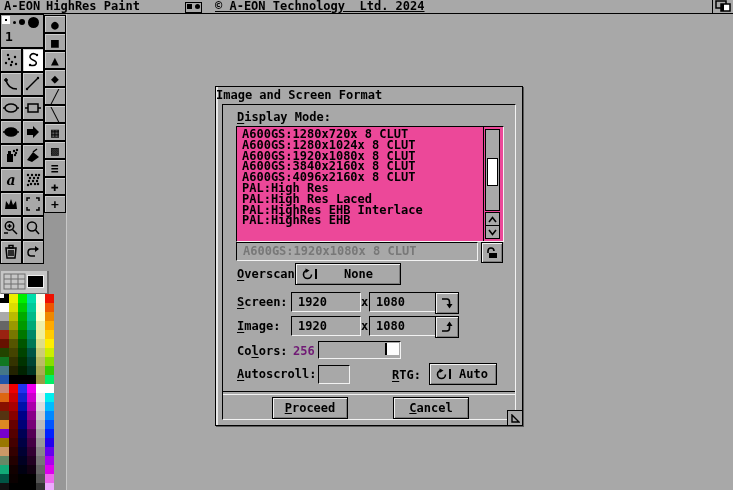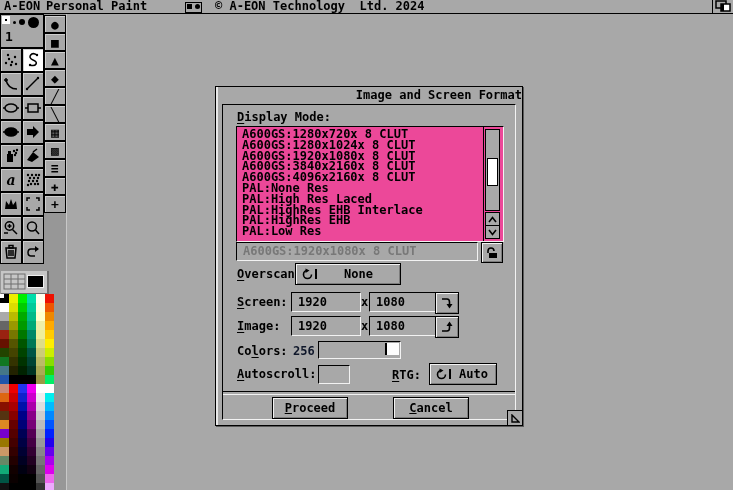--- a/index.html
+++ b/index.html
@@ -8,21 +8,21 @@
     background:#a8a8a8;
     font-family:"DejaVu Sans Mono","Liberation Mono",monospace;
     font-weight:bold;color:#000;font-size:12px;
     -webkit-font-smoothing:none;
   }
   
   #menubar{position:absolute;left:0;top:0;width:733px;height:13px;background:#a8a8a8;border-bottom:1px solid #000;}
   #menubar .mtext{position:absolute;top:0;line-height:13px;font-size:12px;white-space:pre;}
   #mb-app{left:4px;}
   #mb-title{left:46px;}
-  #mb-copy{left:215px;}
+  #mb-copy{left:215px;text-decoration:underline;}
   #mb-mode-icon{position:absolute;left:185px;top:2px;width:15px;height:9px;border:1px solid #000;background:#a8a8a8;}
   #mb-mode-icon .sq{position:absolute;left:1px;top:1px;width:5px;height:5px;background:#000;}
   #mb-mode-icon .dot{position:absolute;right:1px;top:1px;width:5px;height:5px;background:#000;border-radius:50%;}
   #depth-gadget{position:absolute;right:0;top:0;width:20px;height:13px;border-left:1px solid #000;cursor:pointer;}
   
   #toolbar{position:absolute;left:0;top:14px;width:66px;height:476px;background:#979797;border-right:1px solid #c8c8c8;}
   .tb-cell{position:absolute;background:#a8a8a8;border:1px solid #000;box-shadow:inset 1px 1px 0 #cfcfcf;
     display:flex;align-items:center;justify-content:center;cursor:pointer;}
   .tb-cell.sel{background:#fff;}
   .tb-cell svg{display:block;}
@@ -36,21 +36,21 @@
   #brush-panel .num{position:absolute;left:4px;top:14px;font-size:13px;}
   #palette-head{position:absolute;left:1px;top:257px;width:46px;height:22px;background:#c6c6c6;
     border-right:2px solid #6e6e6e;border-bottom:2px solid #6e6e6e;}
   #palette-head .curcol{position:absolute;left:26px;top:4px;width:15px;height:11px;background:#000;border:1px solid #efefef;}
   #palette{position:absolute;left:0;top:280px;width:54px;height:198px;cursor:pointer;}
   .swatch{position:absolute;width:9px;height:9px;}
   .swatch .cm{position:absolute;left:0;top:0;width:4px;height:4px;background:#fff;}
   
   #dialog{position:absolute;left:215px;top:86px;width:306px;height:338px;background:#a8a8a8;
     border:1px solid #000;box-shadow:inset 2px 0 0 #e8e8e8, 1px 1px 0 #5a5a5a;}
-  #dlg-title{position:absolute;left:0;top:0;width:100%;height:17px;text-align:right;line-height:17px;font-size:12px;}
+  #dlg-title{position:absolute;left:0;top:0;width:100%;height:17px;text-align:left;line-height:17px;font-size:12px;}
   #dlg-panel{position:absolute;left:6px;top:17px;width:292px;height:314px;
     border:1px solid;border-color:#000 #f2f2f2 #f2f2f2 #000;background:#a8a8a8;}
   .lbl{position:absolute;font-size:12px;white-space:pre;}
   .lbl u{text-underline-offset:2px;}
   .recessed{border:1px solid;border-color:#000 #f2f2f2 #f2f2f2 #000;background:#a8a8a8;}
   .raised{border:1px solid #000;box-shadow:inset 1px 1px 0 #f2f2f2, inset -1px -1px 0 #7c7c7c;background:#a8a8a8;cursor:pointer;}
   #listbox{position:absolute;left:13px;top:21px;width:266px;height:114px;border:1px solid;border-color:#000 #f2f2f2 #f2f2f2 #000;background:#ec4899;}
   #list-items{position:absolute;left:5px;top:2px;width:238px;height:108px;overflow:hidden;}
   .mode-item{height:10.8px;line-height:10.8px;font-size:12px;white-space:pre;cursor:pointer;}
   #list-scroll-divider{position:absolute;right:19px;top:0;bottom:0;border-left:1px solid #000;}
@@ -65,37 +65,37 @@
   #lock-btn{position:absolute;left:258px;top:137px;width:20px;height:19px;display:flex;align-items:center;justify-content:center;}
   .cycle{display:flex;align-items:center;position:absolute;}
   .cycle .cyc-glyph{display:flex;align-items:center;margin-left:5px;}
   .cycle .cyc-bar{width:2px;height:10px;background:#000;margin-left:1px;}
   .cycle .cyc-label{flex:1;text-align:center;font-size:12px;}
   #overscan-cycle{left:72px;top:158px;width:104px;height:20px;}
   #rtg-cycle{left:206px;top:258px;width:66px;height:20px;}
   .numfield{position:absolute;height:18px;width:62px;border:1px solid;border-color:#000 #f2f2f2 #f2f2f2 #000;
     background:#a8a8a8;font-family:inherit;font-weight:bold;font-size:12px;color:#000;padding:0 0 0 6px;margin:0;outline:none;}
   .xfer-btn{position:absolute;width:22px;height:20px;display:flex;align-items:center;justify-content:center;}
-  #colors-value{color:#0f172a;}
+  #colors-value{color:#701a75;}
   #colors-slider{position:absolute;left:95px;top:236px;width:81px;height:16px;cursor:pointer;}
   #colors-knob{position:absolute;right:1px;top:1px;width:12px;height:12px;background:#fdfdfd;border-left:2px solid #000;cursor:grab;}
   #autoscroll-check{position:absolute;left:95px;top:260px;width:30px;height:17px;cursor:pointer;}
   .dlg-btn{position:absolute;top:292px;width:74px;height:20px;display:flex;align-items:center;justify-content:center;font-size:12px;}
   #proceed-btn{left:49px;}
   #cancel-btn{left:170px;}
   #dlg-divider{position:absolute;left:0;top:286px;width:100%;height:2px;border-top:1px solid #000;border-bottom:1px solid #f2f2f2;}
   #resize-gadget{position:absolute;right:0;bottom:0;width:14px;height:14px;background:#a8a8a8;
     border-left:1px solid #000;border-top:1px solid #000;display:flex;align-items:center;justify-content:center;cursor:nwse-resize;}
 </style>
 </head>
 <body>
 
 <div id="menubar">
   <span id="mb-app" class="mtext">A-EON</span>
-  <span id="mb-title" class="mtext">Personal Paint</span>
+  <span id="mb-title" class="mtext">HighRes Paint</span>
   <span id="mb-mode-icon">
     <i class="sq"></i>
       <i class="dot"></i>
   </span>
   <span id="mb-copy" class="mtext">© A-EON Technology  Ltd. 2024</span>
   <span id="depth-gadget">
     <svg width="20" height="13" viewBox="0 0 20 13">
       <rect x="3" y="1" width="10" height="7" fill="none" stroke="#000" stroke-width="1.5"></rect>
       <rect x="8" y="4" width="9" height="7" fill="#fff" stroke="#000" stroke-width="1.5"></rect>
       <rect x="8" y="4" width="3" height="7" fill="#000"></rect>
@@ -474,25 +474,24 @@
 
     <span class="lbl" style="left:14px;top:5px"><u>D</u>isplay Mode:</span>
 
     <div id="listbox">
       <div id="list-items">
           <div class="mode-item">A600GS:1280x720x 8 CLUT</div>
           <div class="mode-item">A600GS:1280x1024x 8 CLUT</div>
           <div class="mode-item">A600GS:1920x1080x 8 CLUT</div>
           <div class="mode-item">A600GS:3840x2160x 8 CLUT</div>
           <div class="mode-item">A600GS:4096x2160x 8 CLUT</div>
-          <div class="mode-item">PAL:None Res</div>
+          <div class="mode-item">PAL:High Res</div>
           <div class="mode-item">PAL:High Res Laced</div>
           <div class="mode-item">PAL:HighRes EHB Interlace</div>
           <div class="mode-item">PAL:HighRes EHB</div>
-          <div class="mode-item">PAL:Low Res</div>
         </div>
       <span id="list-scroll-divider"></span>
       <div id="scroll-track">
         <div id="scroll-thumb"></div>
       </div>
       <div id="scroll-up" class="scroll-btn">
         <svg width="9" height="7" viewBox="0 0 9 7">
             <path d="M1,6 L4.5,1.5 L8,6" fill="none" stroke="#000" stroke-width="1.6"></path>
           </svg>
       </div>

